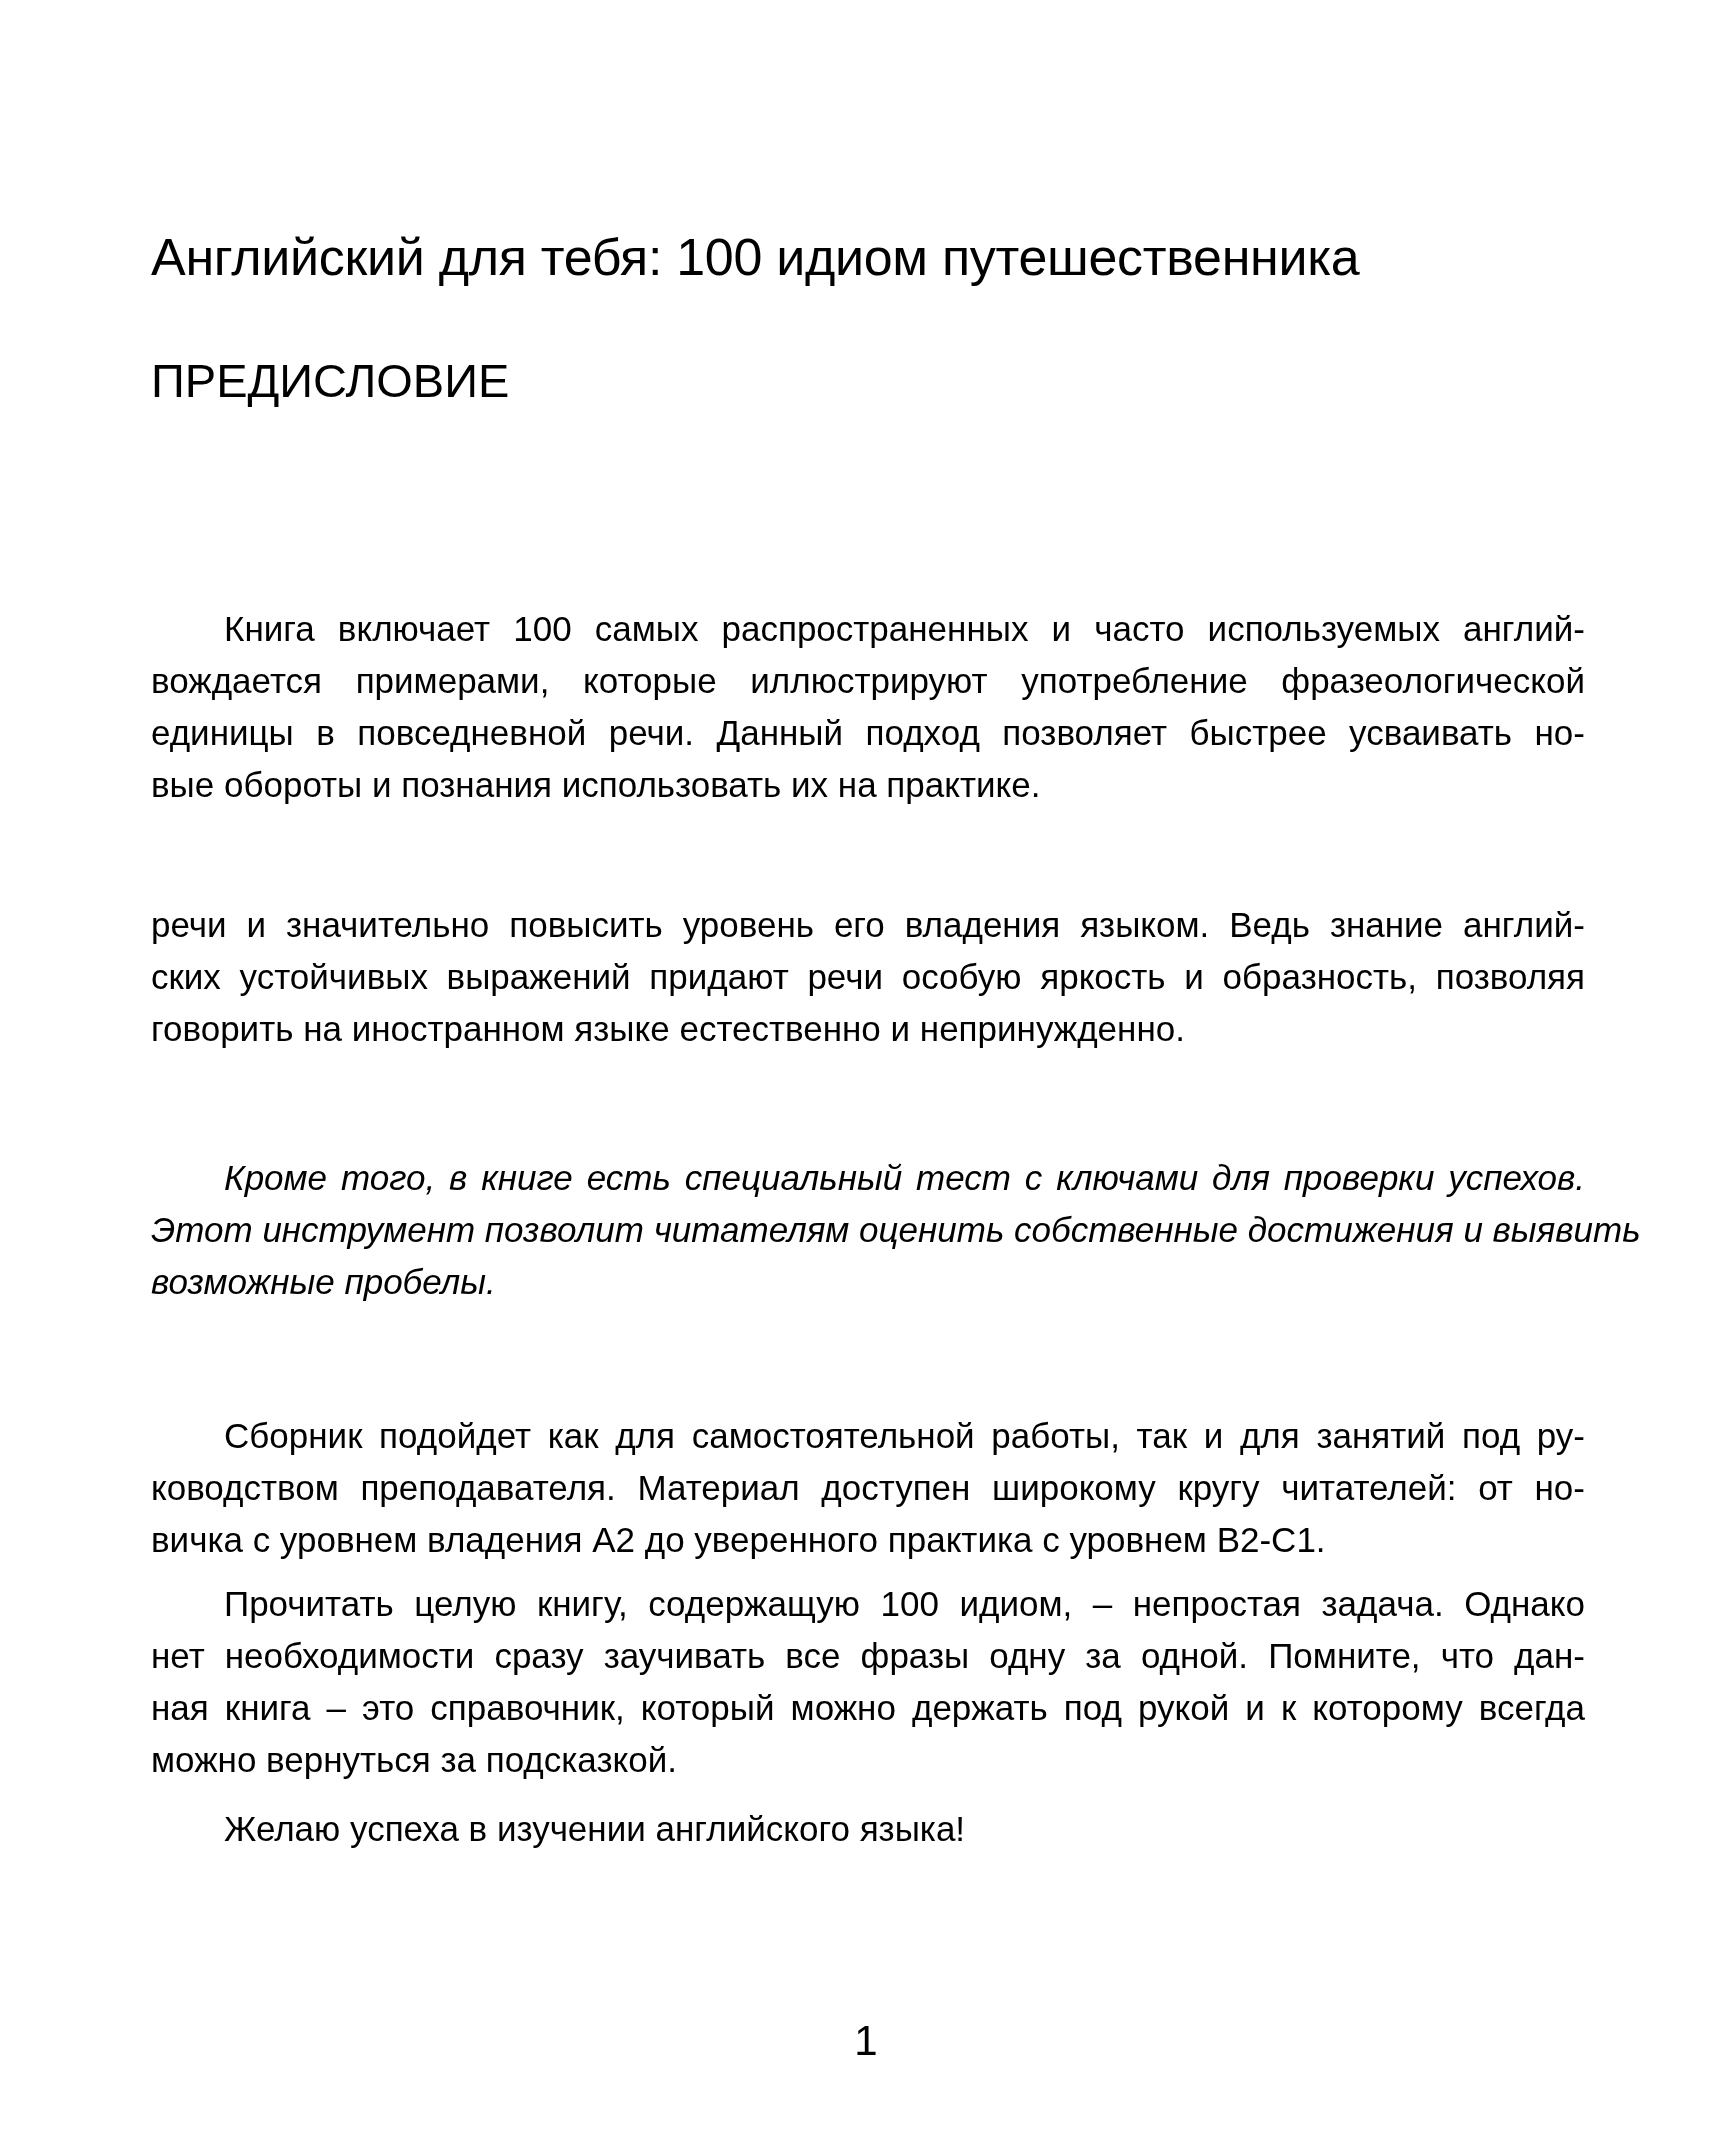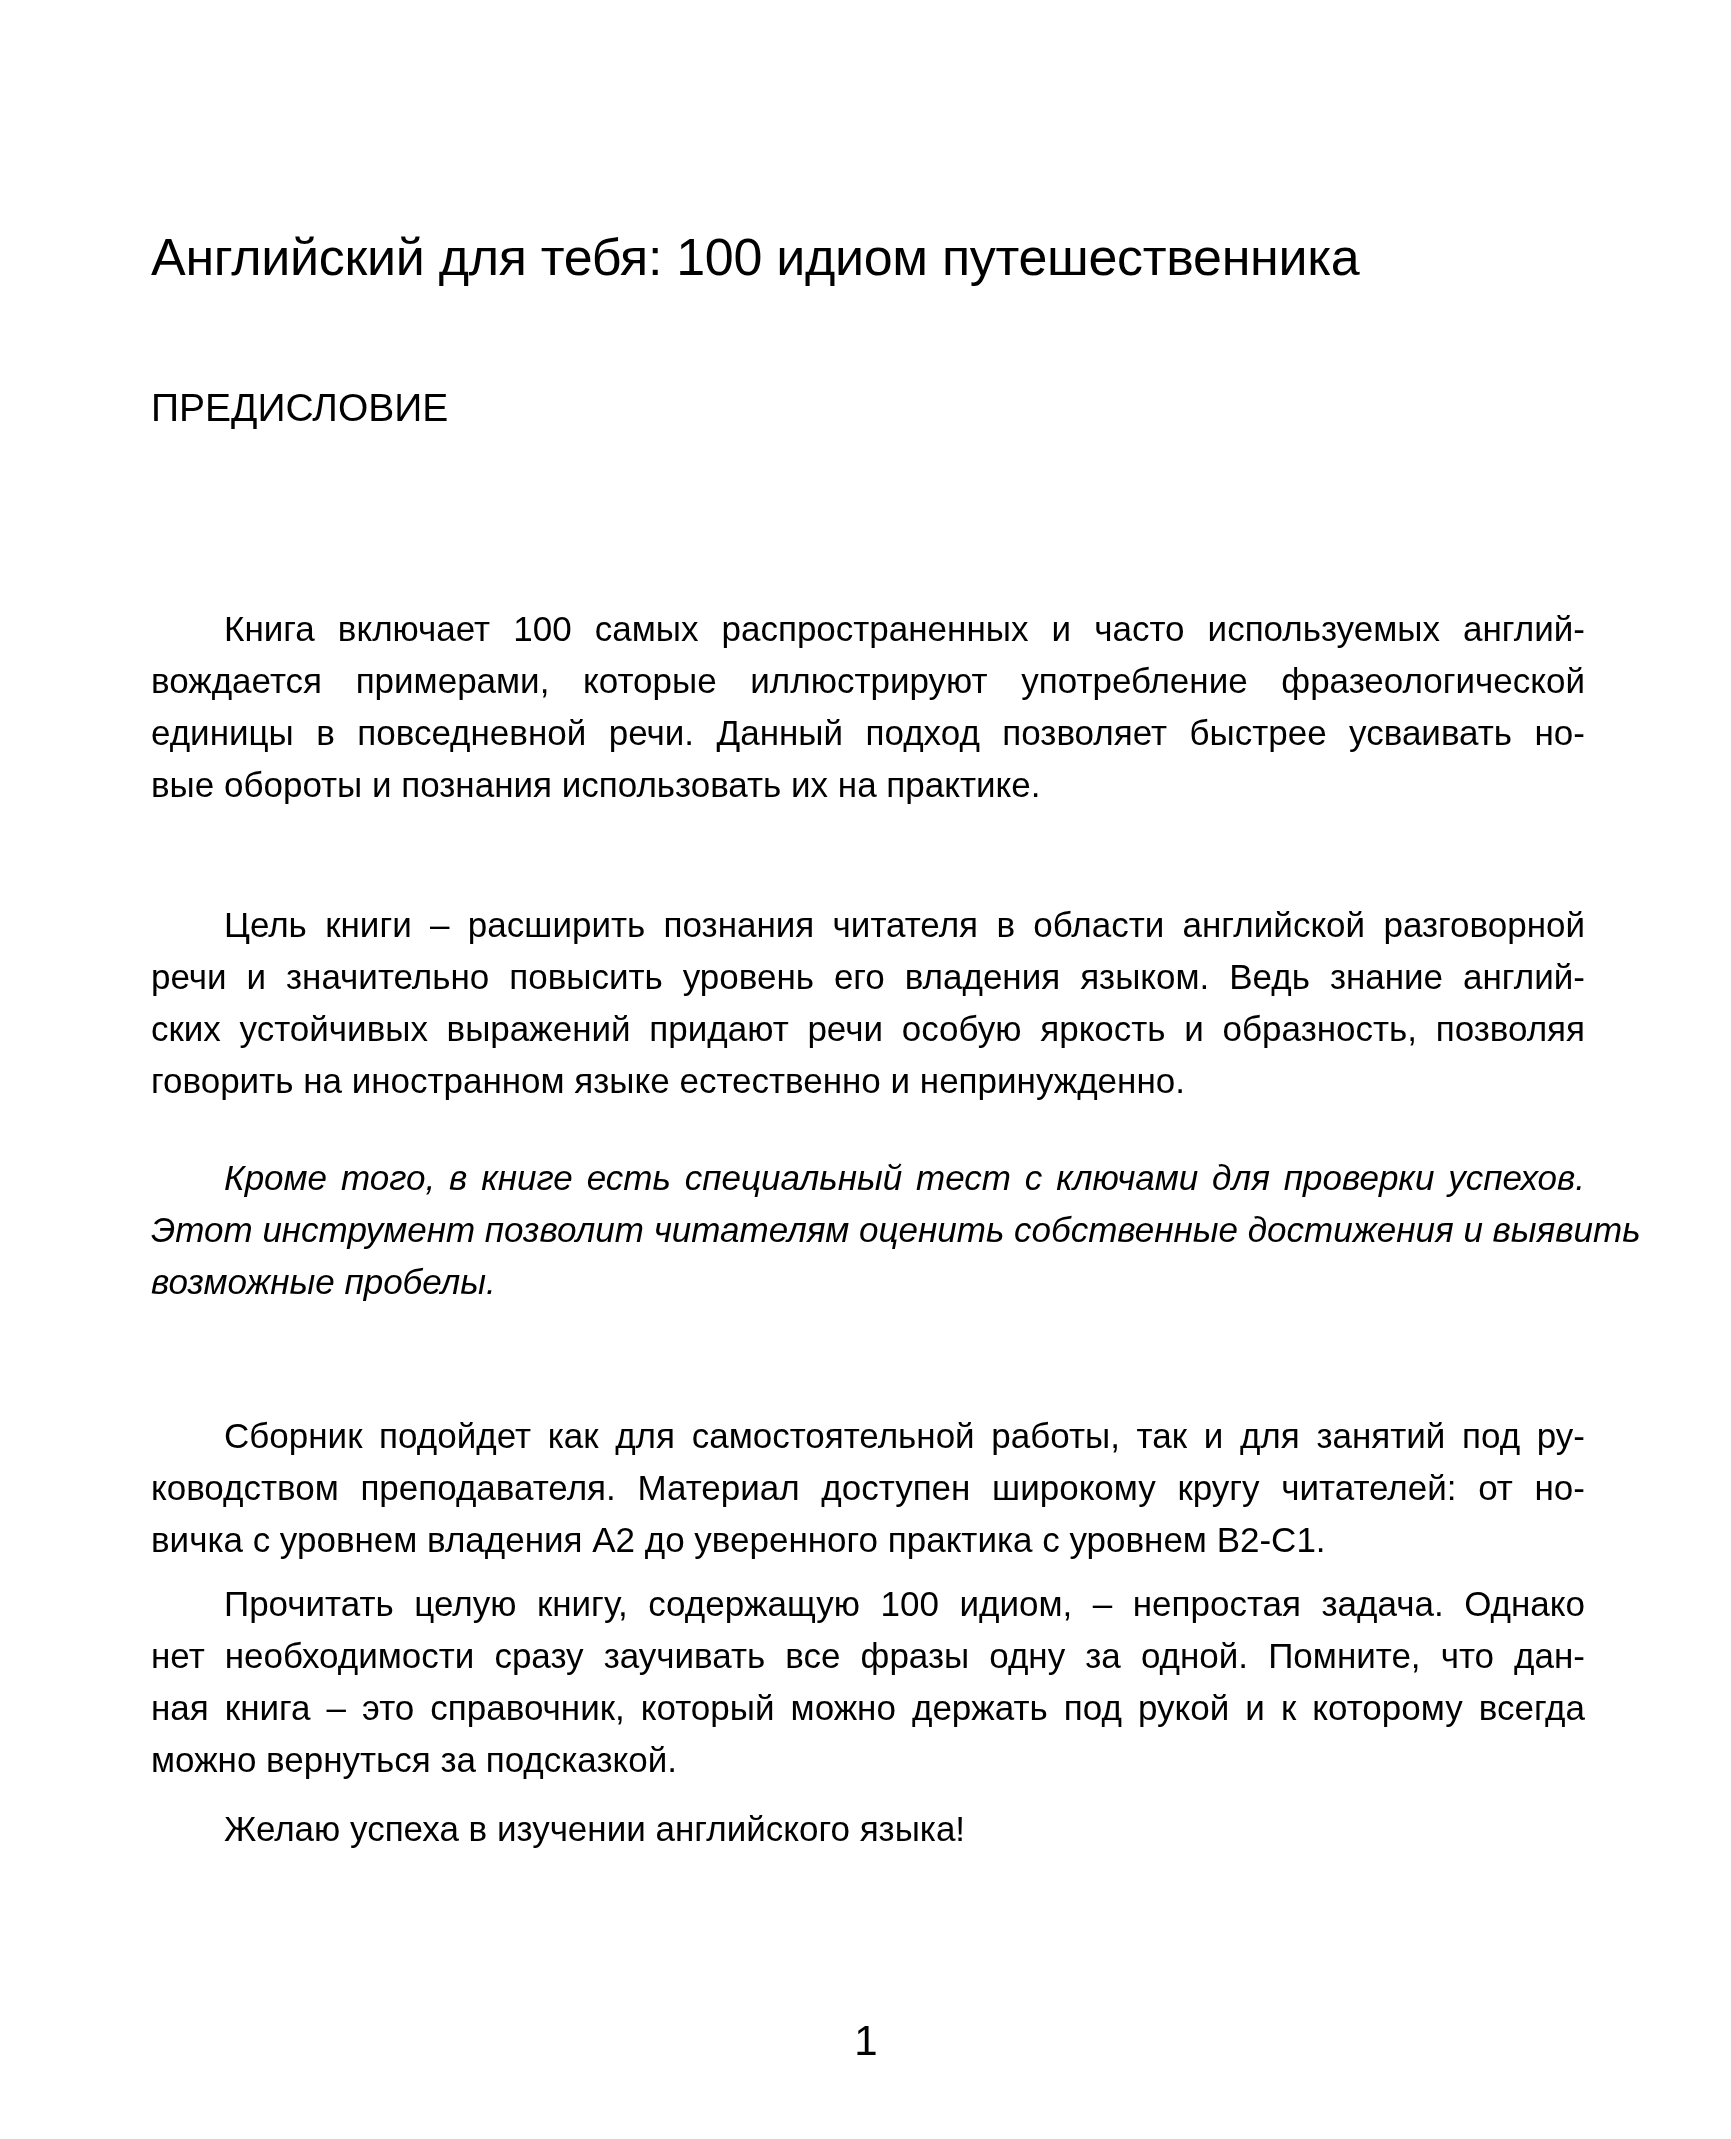--- a/index.html
+++ b/index.html
@@ -28,22 +28,22 @@
     top: 223px;
     font-size: 52px;
     line-height: 69px;
     white-space: nowrap;
     letter-spacing: -0.3px;
     text-align: right;
   }
   .section-heading {
     position: absolute;
     left: 151px;
-    top: 380px;
-    font-size: 39px;
+    top: 353px;
+    font-size: 47px;
     line-height: 55px;
     white-space: nowrap;
   }
   .para {
     position: absolute;
     left: 151px;
     width: 1434px;
     margin-top: 16px;
   }
   .line {
@@ -81,21 +81,20 @@
   <h2 class="section-heading" style="margin:0;font-weight:normal;">ПРЕДИСЛОВИЕ</h2>
 
   <div class="para" style="top:587px;">
     <span class="line indent">Книга включает 100 самых распространенных и часто используемых англий-</span>
     <span class="line">вождается примерами, которые иллюстрируют употребление фразеологической</span>
     <span class="line">единицы в повседневной речи. Данный подход позволяет быстрее усваивать но-</span>
     <span class="line last">вые обороты и познания использовать их на практике.</span>
   </div>
 
   <div class="para" style="top:883px;">
-    <span class="line indent">Цель книги – расширить познания читателя в области английской разговорной</span>
     <span class="line">речи и значительно повысить уровень его владения языком. Ведь знание англий-</span>
     <span class="line">ских устойчивых выражений придают речи особую яркость и образность, позволяя</span>
     <span class="line last">говорить на иностранном языке естественно и непринужденно.</span>
   </div>
 
   <div class="para" style="top:1136px;font-style:italic;">
     <span class="line indent">Кроме того, в книге есть специальный тест с ключами для проверки успехов.</span>
     <span class="line">Этот инструмент позволит читателям оценить собственные достижения и выявить</span>
     <span class="line last">возможные пробелы.</span>
   </div>

